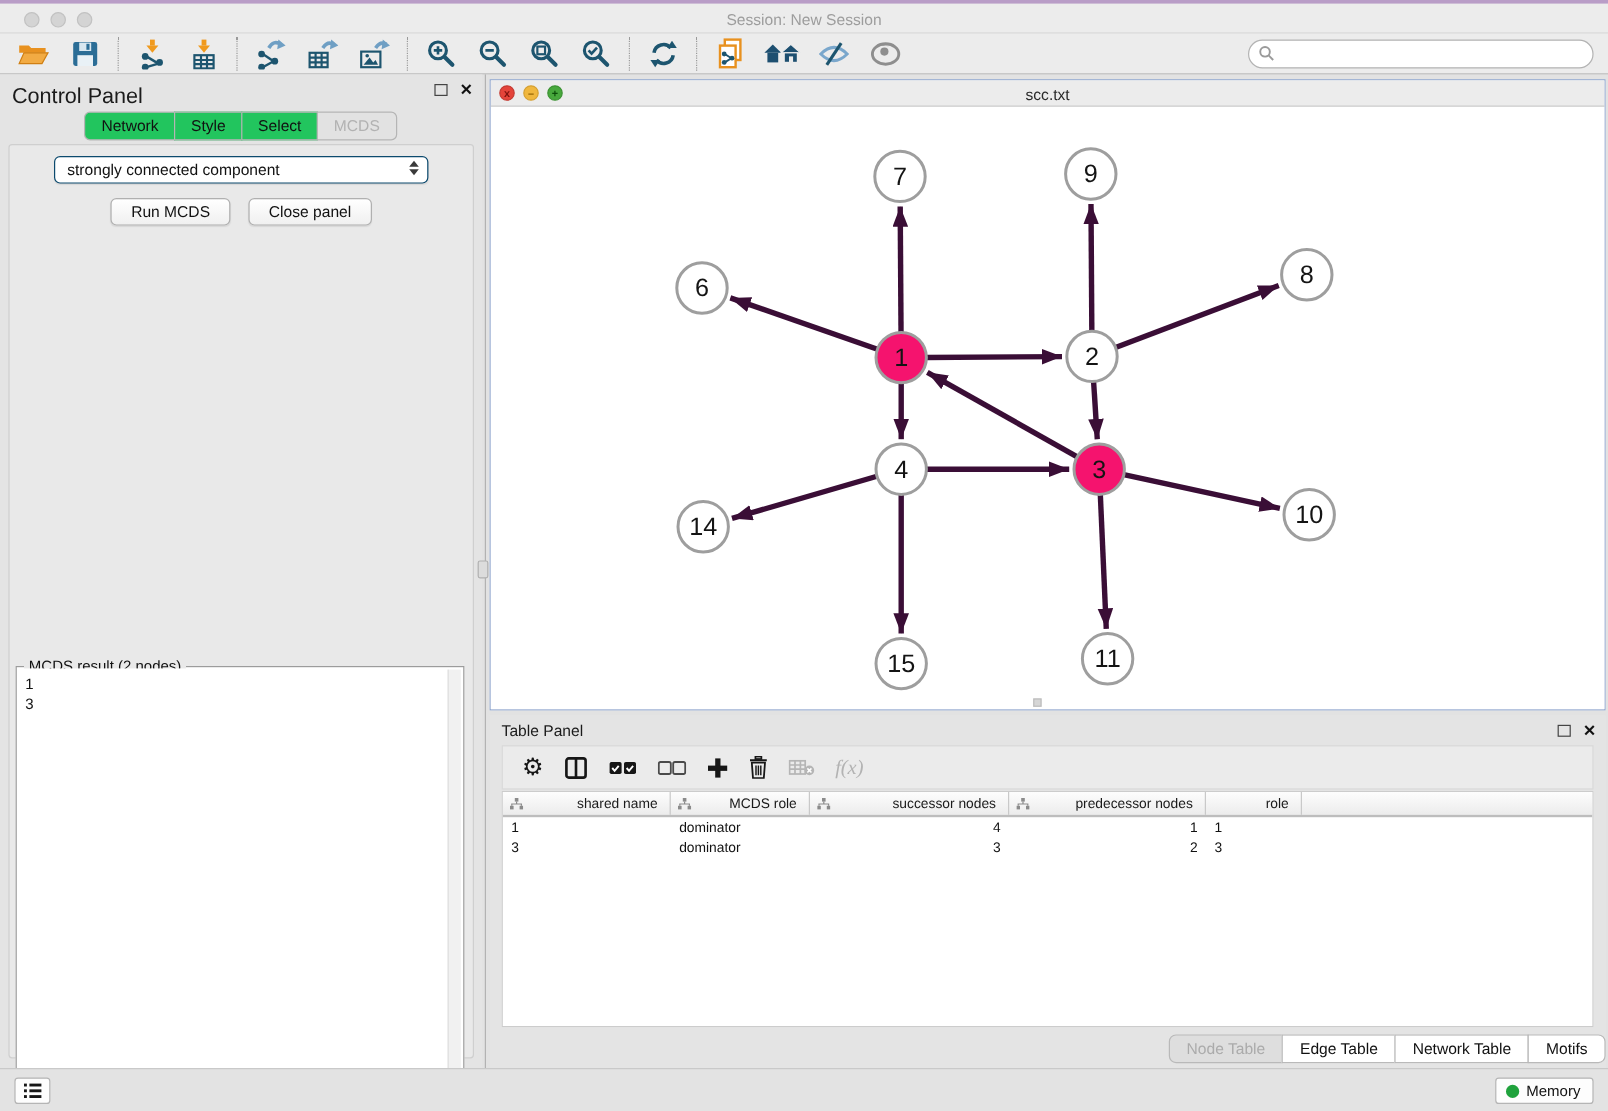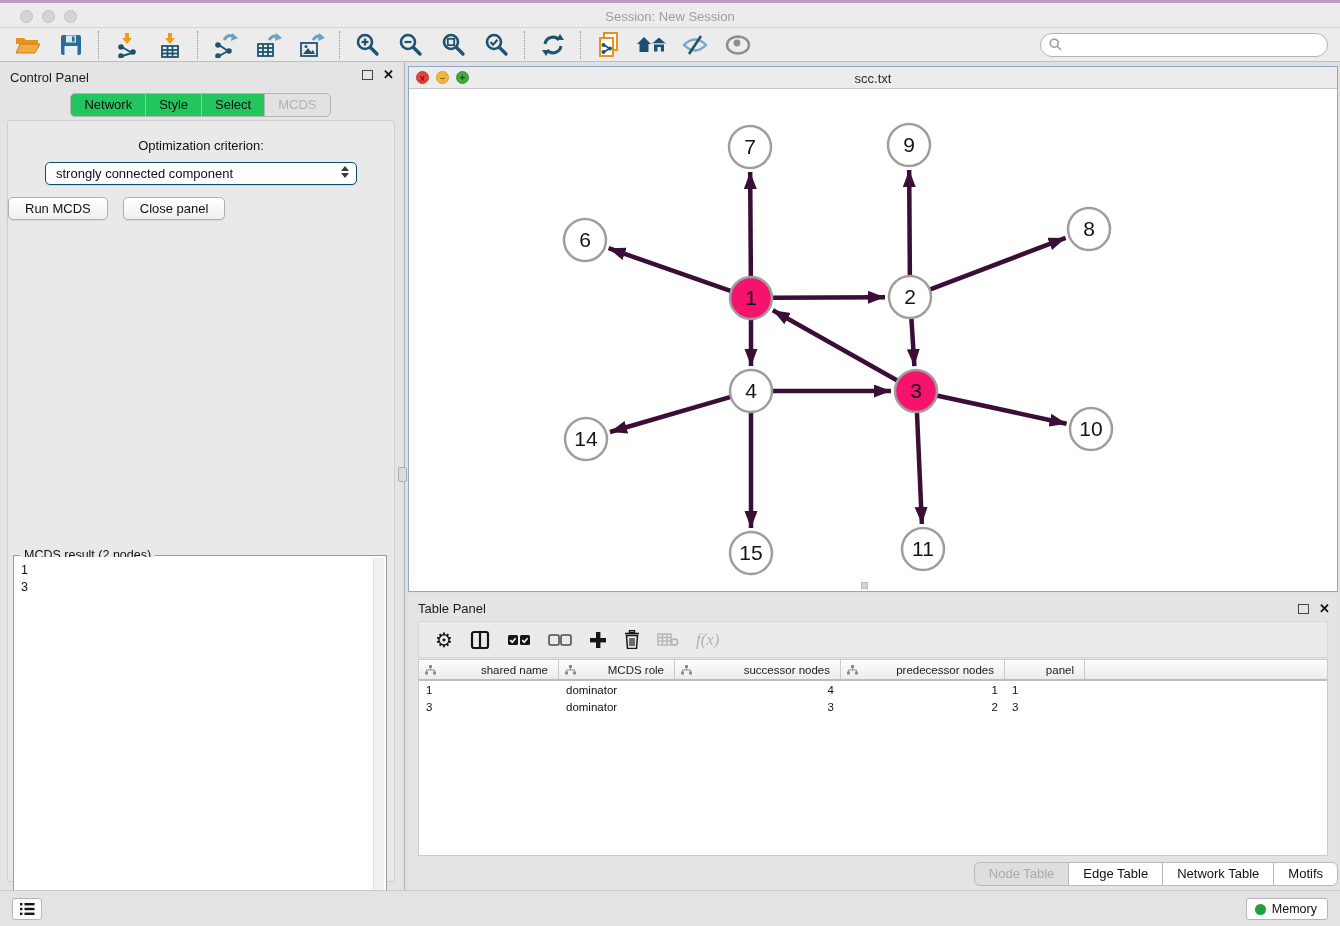--- a/index.html
+++ b/index.html
@@ -15,37 +15,37 @@
   .toolbar { position:absolute; left:0; top:28px; width:1340px; height:34px; background:#ececec; border-bottom:1px solid #bfbfbf; display:flex; align-items:center; padding-left:6px; }
   .tbtn { width:43px; height:32px; display:flex; align-items:center; justify-content:center; }
   .sep { height:28px; border-left:1px dotted #9a9a9a; margin:0 6px; }
   .tb-spacer { flex:1; }
   .searchbox { width:288px; height:24px; margin-right:12px; background:#fff; border:1px solid #b3b3b3; border-radius:12px; display:flex; align-items:center; padding-left:8px; }
   .searchbox input { border:none; outline:none; flex:1; font-size:13px; background:transparent; height:20px; padding-left:4px; }
 
   
   .control-panel { position:absolute; left:0; top:62px; width:402px; height:828px; background:#e4e4e4; }
   .cp-header { position:relative; height:30px; }
-  .cp-title { position:absolute; left:10px; top:8px; font-size:13px; color:#1b1b1b; }
+  .cp-title { position:absolute; left:10px; top:8px; font-size:18px; color:#1b1b1b; }
   .panel-icons { position:absolute; right:8px; top:7px; display:flex; gap:10px; align-items:center; }
   .float-ico { width:11px; height:10px; border:1.6px solid #444; }
   .close-ico { font-size:13px; font-weight:bold; color:#111; line-height:11px; }
   .cp-tabs { position:absolute; left:0; top:31px; width:100%; display:flex; justify-content:center; }
   .ctab { border:1px solid #b5b5b5; margin-left:-1px; background:#22c55e; font-size:13px; padding:3px 13px 4px; color:#111; }
   .ctab:first-child { border-radius:5px 0 0 5px; }
   .ctab:last-child { border-radius:0 5px 5px 0; }
   .ctab.selected { background:#e2e2e2; color:#b2b2b2; }
   .cp-body { position:absolute; left:7px; top:58px; width:388px; height:762px; background:#e9e9e9; border:1px solid #cfcfcf; border-radius:3px; }
   .opt-label { margin-top:17px; text-align:center; font-size:13px; color:#111; }
   .criterion { position:relative; margin:9px auto 0; width:312px; height:23px; background:#fff; border:1px solid #0c4a6e; border-radius:5px; font-size:13px; color:#111; display:flex; align-items:center; padding-left:10px; box-shadow:0 1px 1px rgba(0,0,0,.08); }
   .stepper { position:absolute; right:7px; top:3px; display:flex; flex-direction:column; gap:2px; }
   .stepper i { width:0; height:0; border-left:4px solid transparent; border-right:4px solid transparent; }
   .step-up { border-bottom:5px solid #3a3a3a; }
   .step-down { border-top:5px solid #3a3a3a; }
-  .btn-row { margin-top:12px; display:flex; justify-content:flex-start; gap:15px; }
+  .btn-row { margin-top:12px; display:flex; justify-content:center; gap:15px; }
   .pbtn { height:23px; padding:0 16px; background:linear-gradient(#ffffff,#f0f0f0); border:1px solid #b0b0b0; border-radius:5px; font-size:13px; color:#111; display:flex; align-items:center; box-shadow:0 1px 1px rgba(0,0,0,.08); }
   .result-box { position:absolute; left:5px; top:434px; width:374px; height:376px; border:1px solid #9c9c9c; background:#fff; }
   .result-title { position:absolute; left:6px; top:-8px; background:#e9e9e9; padding:0 4px; font-size:12.5px; color:#111; }
   .result-area { position:absolute; inset:1px; background:#fff; font-size:12.5px; color:#111; padding:5px 6px; line-height:17px; }
   .result-scroll { position:absolute; right:1px; top:1px; bottom:1px; width:11px; background:#f1f1f1; border-left:1px solid #dedede; }
 
   
   .v-split { position:absolute; left:404px; top:62px; width:1px; height:828px; background:#b2b2b2; }
   .v-grip { position:absolute; left:398px; top:467px; width:9px; height:15px; background:#dcdcdc; border:1px solid #b0b0b0; border-radius:2px; }
 
@@ -275,21 +275,20 @@
       <span class="close-ico">✕</span>
     </span>
   </div>
   <div class="cp-tabs">
     <span class="ctab">Network</span>
     <span class="ctab">Style</span>
     <span class="ctab">Select</span>
     <span class="ctab selected">MCDS</span>
   </div>
   <div class="cp-body">
-    <div class="opt-label">Optimization criterion:</div>
     <div class="criterion">
       <span>strongly connected component</span>
       <span class="stepper">
           <i class="step-up"></i>
           <i class="step-down"></i>
         </span>
     </div>
     <div class="btn-row">
       <div class="pbtn">Run MCDS</div>
       <div class="pbtn">Close panel</div>
@@ -451,21 +450,21 @@
       <div class="th c3">
         <svg width="11" height="10" viewBox="0 0 11 10">
             <rect x="4" y="0" width="3" height="3" fill="#8b8b8b"></rect>
             <rect x="0" y="6.5" width="3" height="3" fill="#8b8b8b"></rect>
             <rect x="8" y="6.5" width="3" height="3" fill="#8b8b8b"></rect>
             <path d="M5.5 3 v2 M1.5 6.5 v-1.5 h8 v1.5" fill="none" stroke="#8b8b8b" stroke-width="1"></path>
           </svg>
         <span class="th-label">predecessor nodes</span>
       </div>
       <div class="th c4">
-        <span class="th-label">panel</span>
+        <span class="th-label">role</span>
       </div>
       <div class="th cfill"></div>
     </div>
     <div class="tr">
       <div class="td c0">1</div>
       <div class="td c1">dominator</div>
       <div class="td c2 num">4</div>
       <div class="td c3 num">1</div>
       <div class="td c4">1</div>
     </div>

